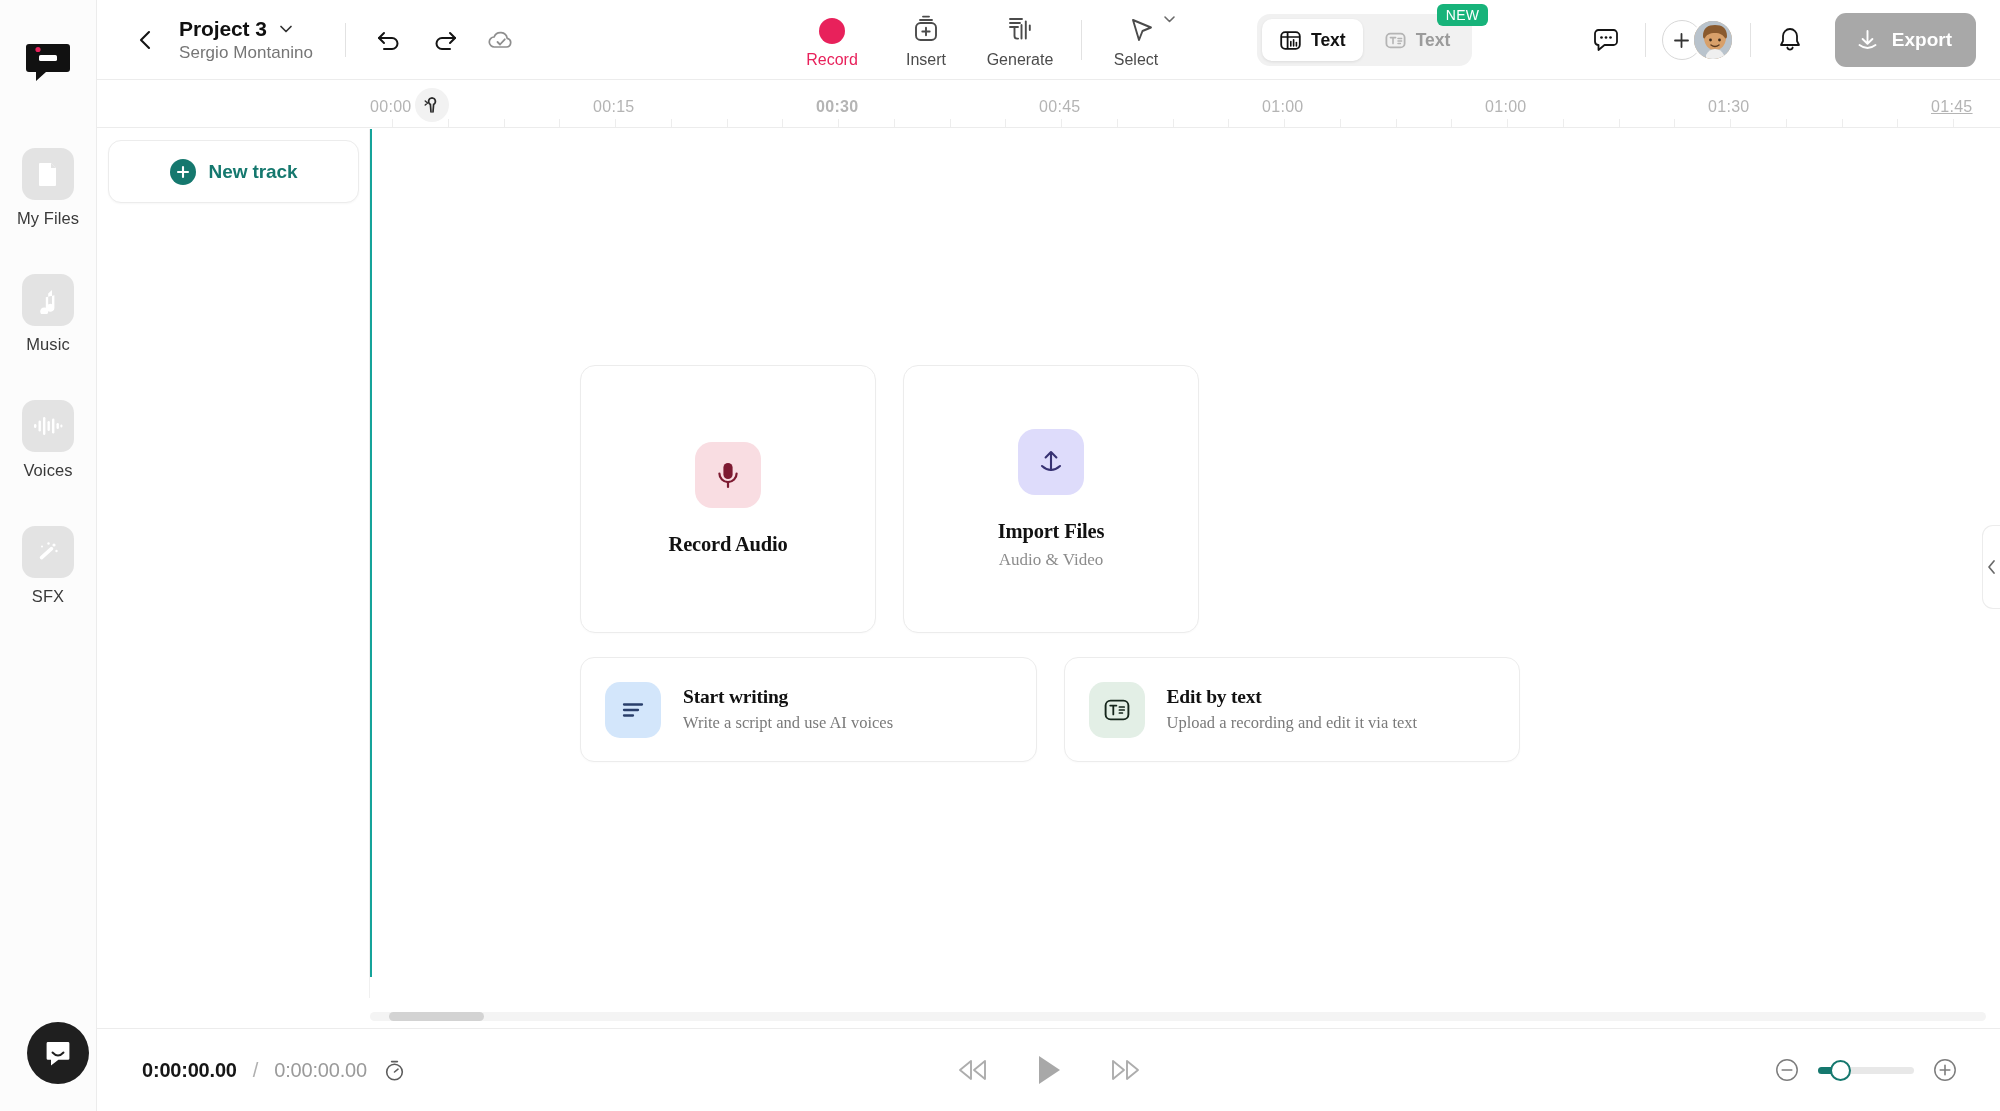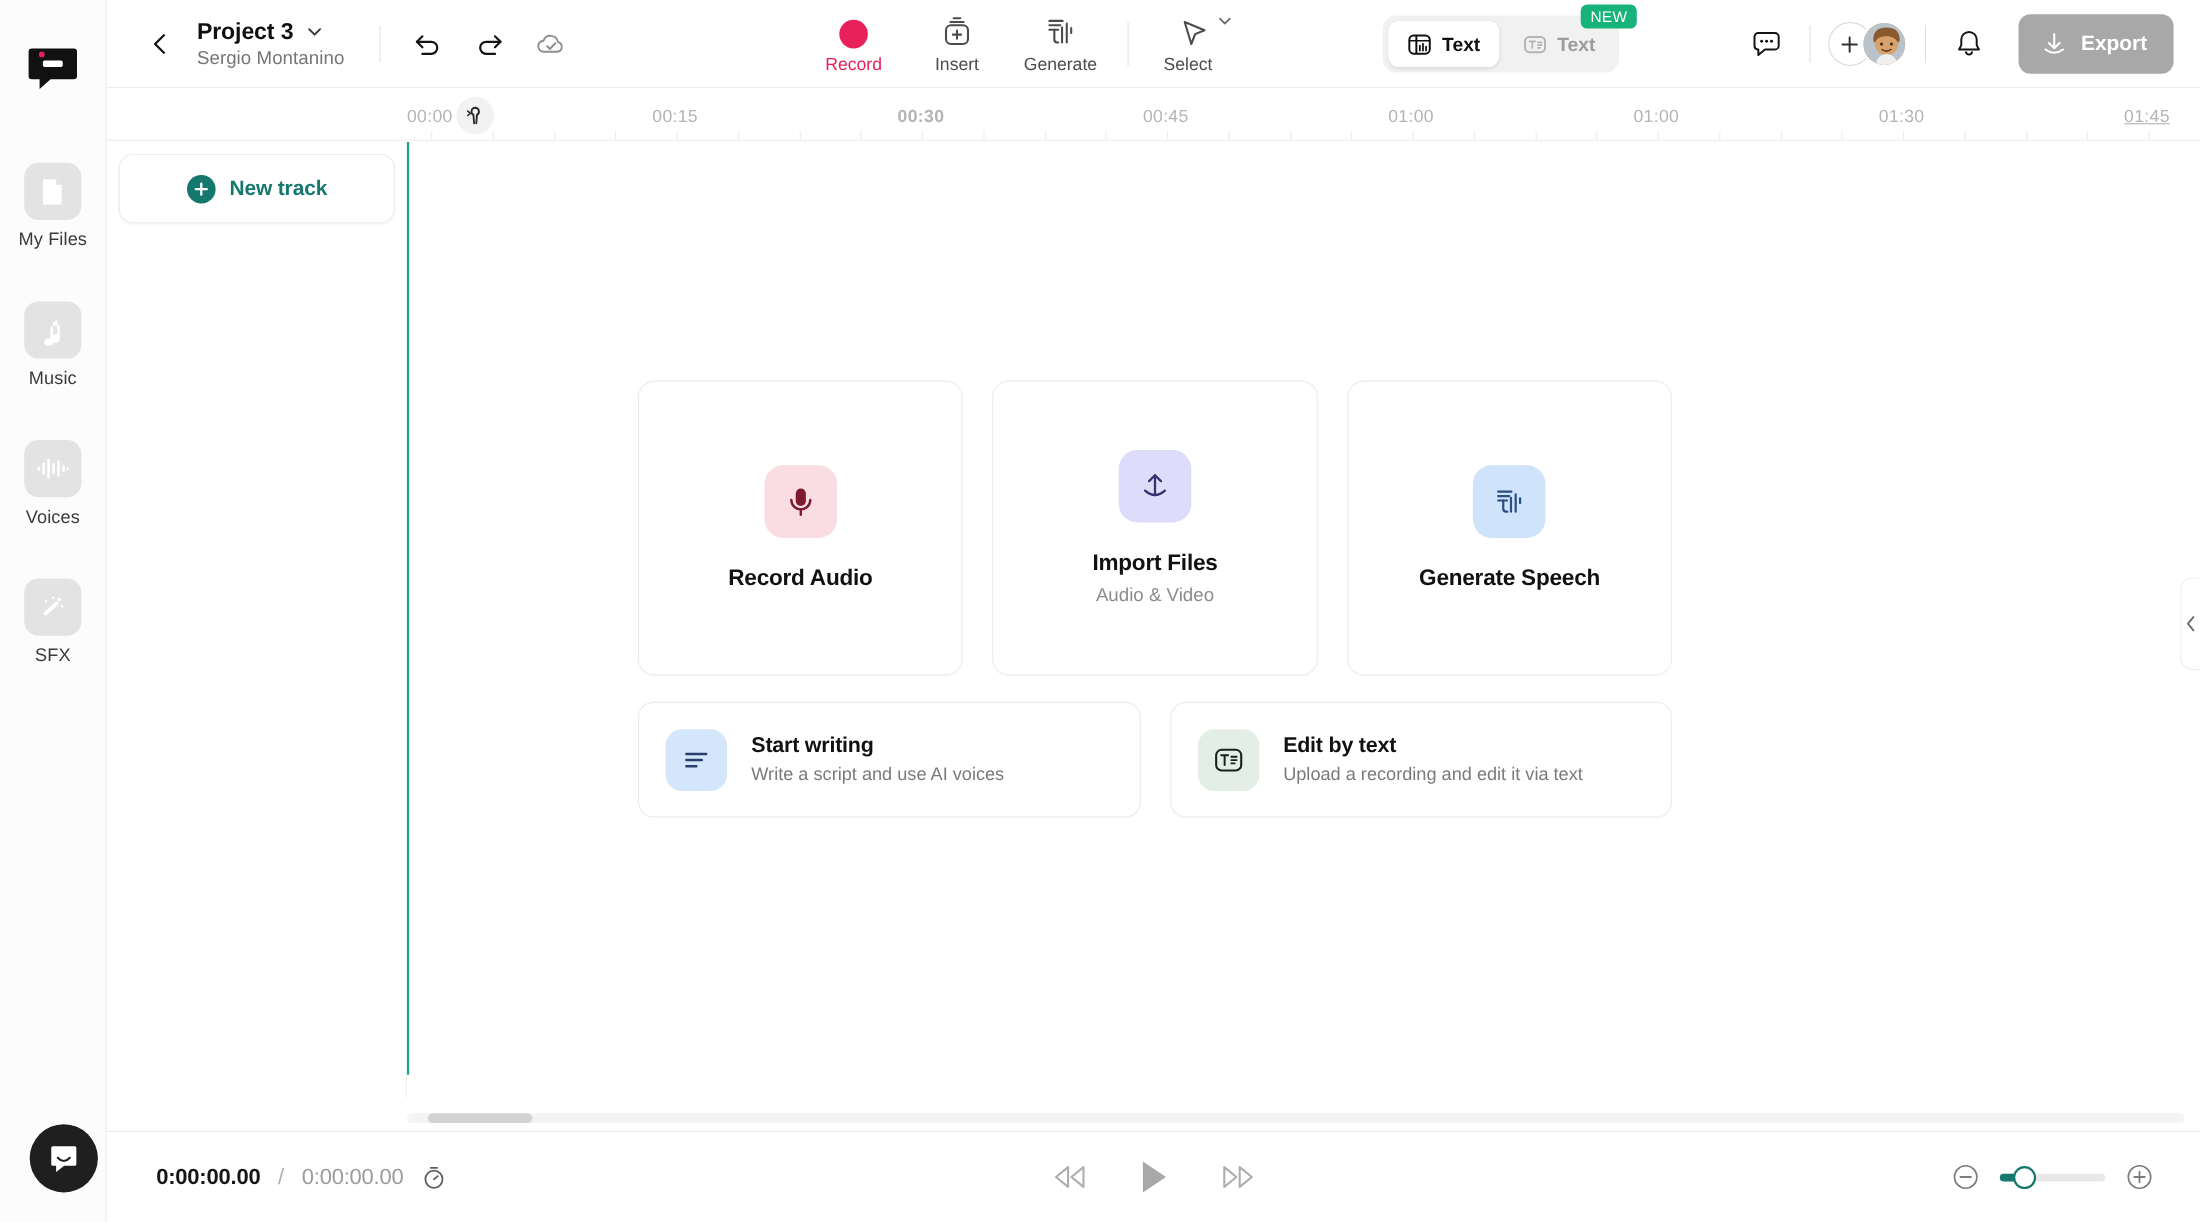--- a/index.html
+++ b/index.html
@@ -47,21 +47,21 @@
   .back-arrow { margin-left: 36px; width: 26px; height:26px; display:flex; align-items:center; justify-content:center; cursor:pointer;}
   .proj-block { margin-left: 20px; display:flex; flex-direction:column; justify-content:center;}
   .proj-line { display:flex; align-items:center; gap:10px; }
   .proj-title { font-size: 21px; font-weight: 700; color:#101010; letter-spacing: -0.1px; }
   .proj-sub { font-size: 17px; color:#767676; margin-top:2px; letter-spacing:0.05px;}
   .divider-v { width:1px; height:34px; background:#e2e2e2; }
 
   .hist { margin-left: 28px; display:flex; align-items:center; gap: 26px; }
   .hist-btn { width:30px; height:30px; display:flex; align-items:center; justify-content:center; cursor:pointer;}
 
-  .tools { position:absolute; left: 632px; top:0; height:80px; display:flex; align-items:center; gap: 0px; }
+  .tools { position:absolute; left: 688px; top:0; height:80px; display:flex; align-items:center; gap: 0px; }
   .tool {
     width: 94px; height: 80px; display:flex; flex-direction:column;
     align-items:center; justify-content:center; cursor:pointer; gap: 5px;
   }
   .tool-ic { height: 34px; display:flex; align-items:flex-end; justify-content:center;}
   .tool-lb { font-size: 16px; color:#4b4b4b; }
   .tool.record .tool-lb { color:#e8215b; }
   .tool-sep { width:1px; height:40px; background:#e2e2e2; margin: 0 14px; }
   .select-wrap { display:flex; align-items:center; }
   .chev { margin-left: 4px; margin-top:-14px;}
@@ -130,21 +130,21 @@
   .nt-plus { width:26px; height:26px; border-radius:50%; background:#15786e; display:flex; align-items:center; justify-content:center;}
   .nt-label { font-size:19px; font-weight:700; color:#15786e; letter-spacing:-.1px;}
 
   .canvas {
     position:absolute; left: 370px; top: 129px; right: 0; bottom: 113px;
     background:#fff; overflow:hidden;
   }
   .playhead { position:absolute; left: 0px; top: 0; width: 2px; height: 848px; background:#15a39a; z-index: 6;}
 
   
-  .cards { position:absolute; left: 210px; top: 217px; width: 940px; }
+  .cards { position:absolute; left: 210px; top: 236px; width: 940px; font-family: Liberation Serif, serif; }
   .cards-row1 { display:flex; gap: 27px; }
   .bigcard {
     width: 296px; height: 268px; border:1px solid #ececec; border-radius: 15px;
     background:#fff; display:flex; flex-direction:column; align-items:center;
     justify-content:center; cursor:pointer; box-shadow:0 1px 2px rgba(0,0,0,.02);
   }
   .bc-icon { width: 66px; height:66px; border-radius: 17px; display:flex; align-items:center; justify-content:center; }
   .bc-title { margin-top: 25px; font-size: 20.5px; font-weight: 700; color:#111; letter-spacing:-.2px;}
   .bc-sub { margin-top: 7px; font-size: 17px; color:#8c8c8c;}
 
@@ -523,32 +523,20 @@
           <div class="bc-icon" style="background:#dedcfb;">
             <svg width="34" height="34" viewBox="0 0 34 34">
               <path d="M17 25 V7 M11.6 12.4 L17 7 L22.4 12.4" stroke="#373272" stroke-width="2.1" fill="none" stroke-linecap="round" stroke-linejoin="round"></path>
               <path d="M8 21 q9 8 18 0" stroke="#373272" stroke-width="2.1" fill="none" stroke-linecap="round"></path>
             </svg>
           </div>
           <div class="bc-title">Import Files</div>
           <div class="bc-sub">Audio &amp; Video</div>
         </div>
 
-        <div class="bigcard">
-          <div class="bc-icon" style="background:#cfe3fb;">
-            <svg width="34" height="34" viewBox="0 0 34 34">
-              <path d="M7 8 H19 M7 12 H17 M7 16 H15" stroke="#2a4f84" stroke-width="2" stroke-linecap="round"></path>
-              <path d="M11.6 16 V23.6 a2.6 2.6 0 0 0 2.6 2.6 h1" stroke="#2a4f84" stroke-width="2" fill="none" stroke-linecap="round"></path>
-              <path d="M18.6 13.6 V26.2" stroke="#2a4f84" stroke-width="2" stroke-linecap="round"></path>
-              <path d="M22.9 10.4 V26.2" stroke="#2a4f84" stroke-width="2" stroke-linecap="round"></path>
-              <path d="M26.9 14 V18.4" stroke="#2a4f84" stroke-width="2" stroke-linecap="round"></path>
-            </svg>
-          </div>
-          <div class="bc-title">Generate Speech</div>
-        </div>
       </div>
 
       <div class="cards-row2">
         <div class="widecard">
           <div class="wc-icon" style="background:#d3e6fb;">
             <svg width="30" height="30" viewBox="0 0 30 30">
               <path d="M6 9.5 H24 M6 15 H20 M6 20.5 H15" stroke="#2a3f6b" stroke-width="2.3" stroke-linecap="round"></path>
             </svg>
           </div>
           <div>

